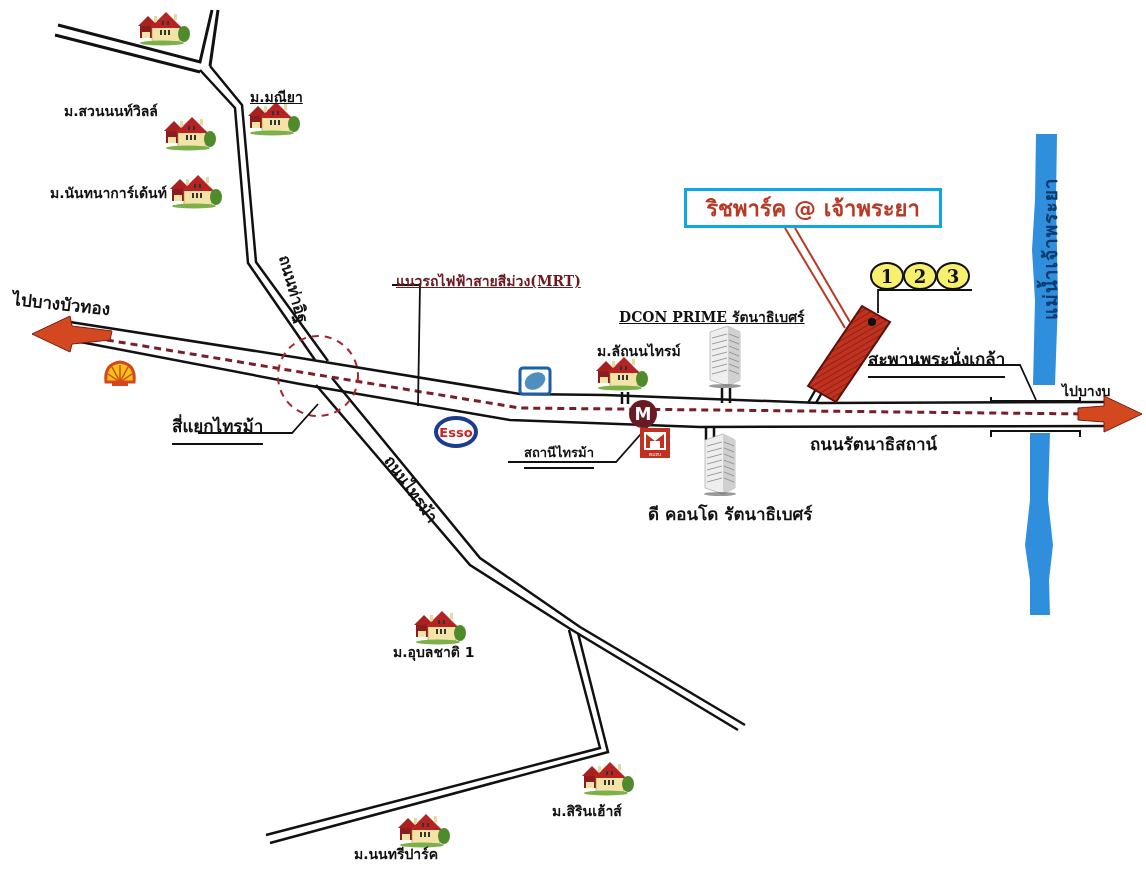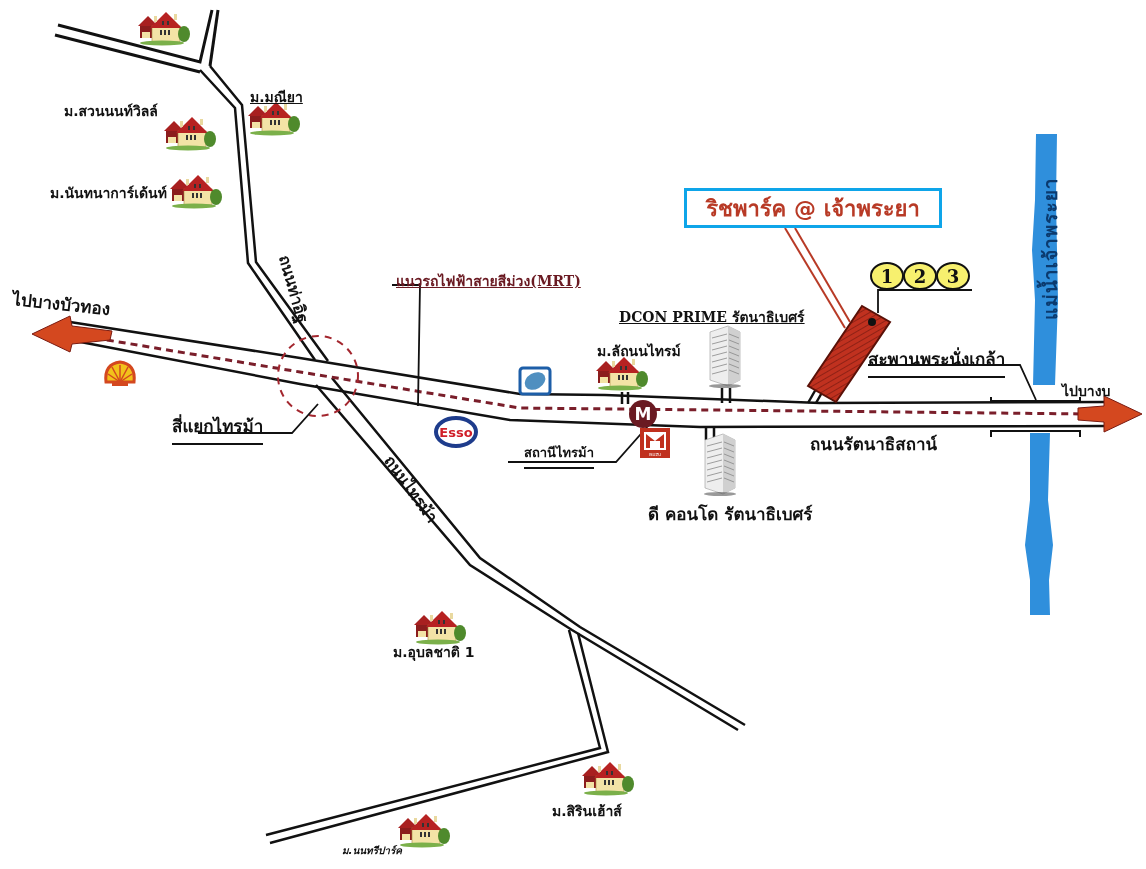--- a/index.html
+++ b/index.html
@@ -214,13 +214,13 @@
 <div class="lbl" style="left:1062px; top:380px; font-size:14px;">ไปบางบ</div>
 
 <div class="lbl" style="left:810px; top:430px; font-size:17px;">ถนนรัตนาธิสถาน์</div>
 
 <div class="lbl" style="left:648px; top:500px; font-size:17px;">ดี คอนโด รัตนาธิเบศร์</div>
 
 <div class="river-label">แม่น้ำเจ้าพระยา</div>
 
 <div class="lbl" style="left:393px; top:594px; font-size:14px;margin-top:47px;">ม.อุบลชาติ 1</div>
 <div class="lbl" style="left:552px; top:800px; font-size:14px;">ม.สิรินเฮ้าส์</div>
-<div class="lbl" style="left:342px; top:843px; font-size:10px;font-style:italic;">ม.นนทรีปาร์ค</div>
+<div class="lbl" style="left:354px; top:843px; font-size:14px;">ม.นนทรีปาร์ค</div>
 
 </body></html>

